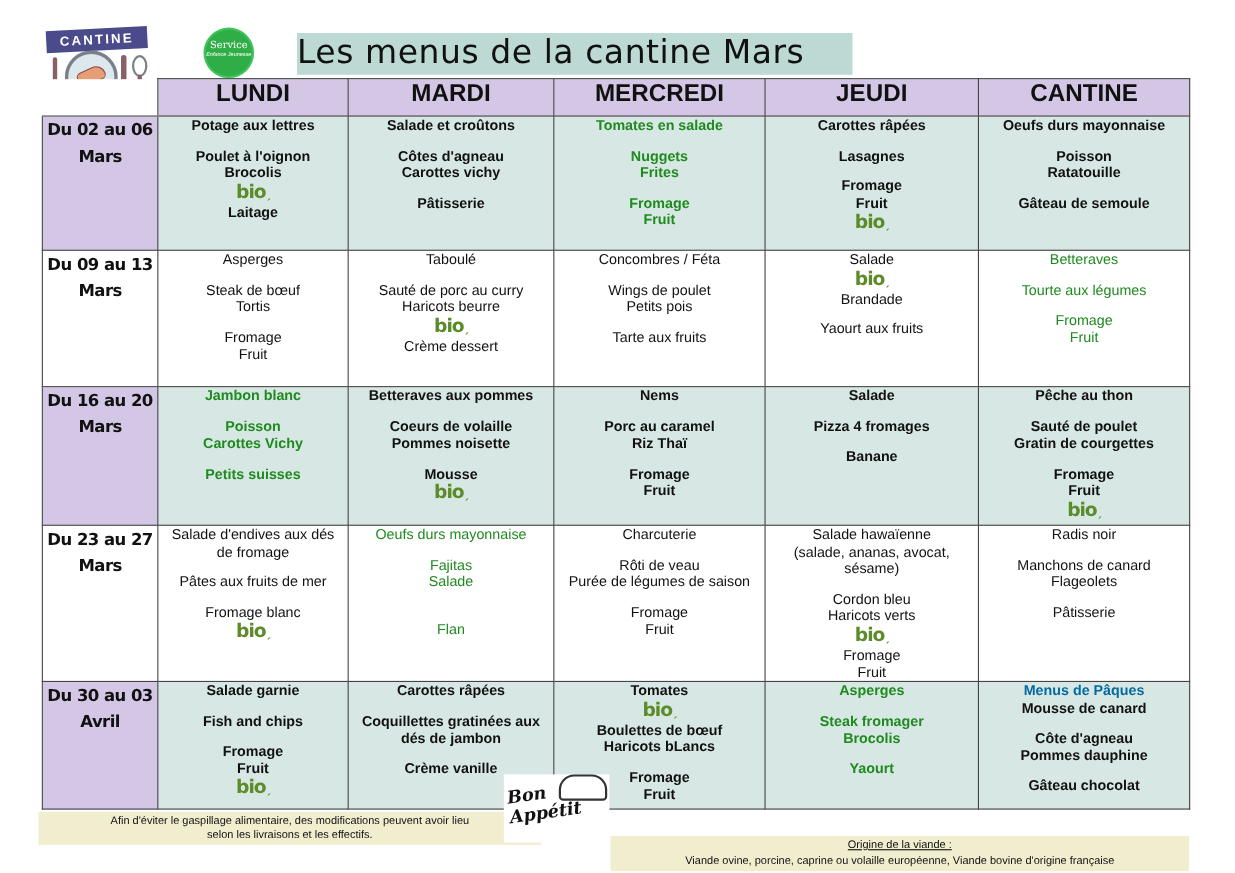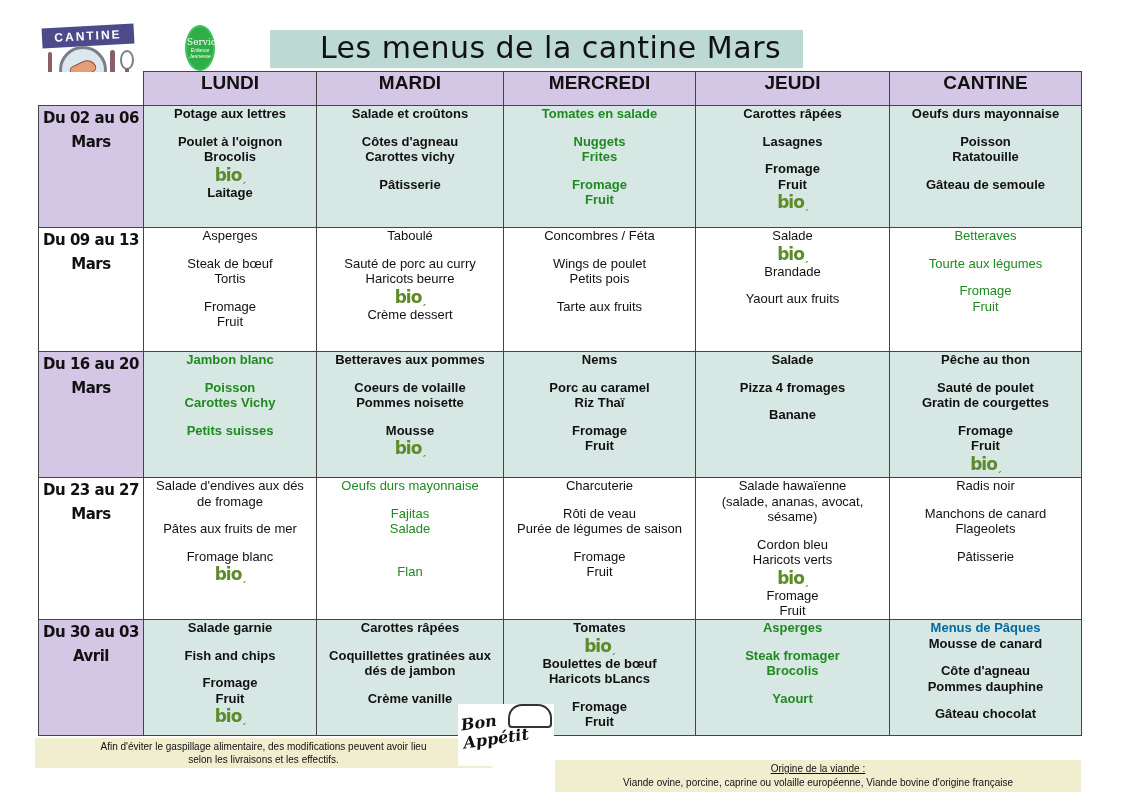--- a/index.html
+++ b/index.html
@@ -7,30 +7,30 @@
 
   .logo-cantine { position:absolute; left:42px; top:26px; width:96px; height:68px; }
   .logo-cantine .banner { position:absolute; left:0; top:0; width:92px; height:20px; background:#4b4a8a; color:#fff; font-weight:bold; font-size:12px; letter-spacing:2px; text-align:center; line-height:20px; transform:rotate(-3deg); }
   .logo-cantine .plate { position:absolute; left:17px; top:20px; width:42px; height:42px; border-radius:50%; border:3px solid #7a7f8a; background:#dce8ee; }
   .logo-cantine .napkin { position:absolute; left:28px; top:36px; width:24px; height:12px; background:#e79e78; border-radius:6px 12px 6px 12px; transform:rotate(-25deg); border:1px solid #8a4d3a; }
   .logo-cantine .fork { position:absolute; left:6px; top:26px; width:4px; height:40px; background:#8a6068; border-radius:2px; }
   .logo-cantine .knife { position:absolute; left:68px; top:24px; width:5px; height:42px; background:#8a6068; border-radius:3px; }
   .logo-cantine .spoon { position:absolute; left:78px; top:24px; width:10px; height:16px; border:2px solid #7a7f8a; border-radius:50%; }
   .logo-cantine .spoon-h { position:absolute; left:83px; top:42px; width:4px; height:24px; background:#8a6068; border-radius:2px; }
 
-  .badge-service { position:absolute; left:187px; top:27px; width:26px; height:42px; border-radius:50%; background:#2fae48; color:#fff; text-align:center; box-shadow:0 0 0 2px #3ec25a; }
+  .badge-service { position:absolute; left:187px; top:27px; width:42px; height:42px; border-radius:50%; background:#2fae48; color:#fff; text-align:center; box-shadow:0 0 0 2px #3ec25a; }
   .badge-service .t1 { font-family:"DejaVu Serif", serif; font-size:9px; margin-top:10px; display:block; }
   .badge-service .t2 { font-size:5px; display:block; font-style:italic; line-height:6px; }
 
-  .title-box { position:absolute; left:270px; top:30px; width:505px; height:38px; background:#bcd9d3; text-align:center;padding-left:28px; }
+  .title-box { position:absolute; left:270px; top:30px; width:505px; height:38px; background:#bcd9d3; text-align:left; }
   .title-box span { font-family:"DejaVu Sans", sans-serif; font-size:30px; line-height:36px; letter-spacing:0.5px; color:#111; }
 
   table.menu { position:absolute; left:38px; top:71px; border-collapse:collapse; table-layout:fixed; }
   table.menu td, table.menu th { border:1.5px solid #444; padding:0; vertical-align:top; text-align:center; }
-  th.day { height:33px; background:#d4c7e6; font-weight:bold; font-size:19px; vertical-align:middle; }
+  th.day { height:33px; background:#d4c7e6; font-weight:bold; font-size:22px; vertical-align:middle; }
   th.corner { border:none !important; border-bottom:1.5px solid #444 !important; background:#fff; }
   td.week { background:#d4c7e6; font-family:"DejaVu Sans", sans-serif; font-weight:bold; font-size:15px; vertical-align:middle; letter-spacing:-0.5px; line-height:24px; }
   tr.alt td.week { background:#ffffff; }
   td.cell { background:#d7e7e3; font-size:13px; line-height:15.5px; padding-top:4px; }
   tr.alt td.cell { background:#ffffff; font-weight:normal; }
   td.cell.bold { font-weight:bold; }
   tr.alt td.cell .line { font-weight:normal; }
   .line { display:block; min-height:15.5px; }
   .gap { display:block; height:12px; }
   .green { color:#1f8a1f; }

